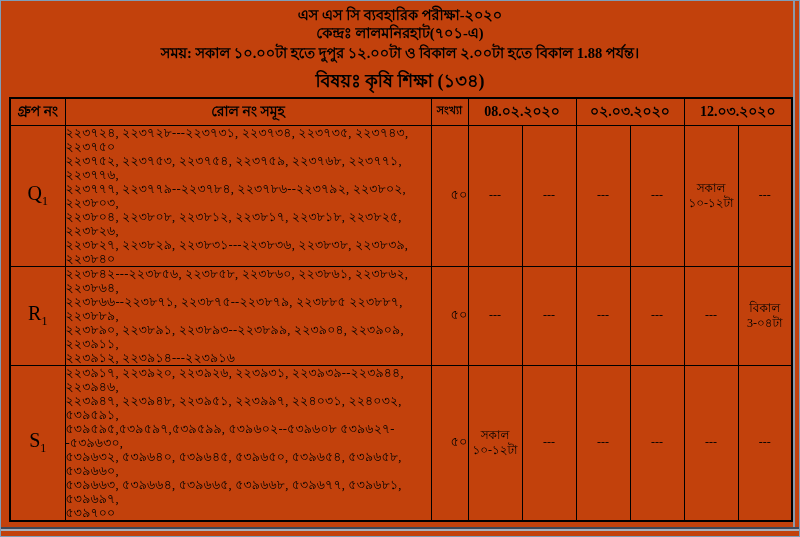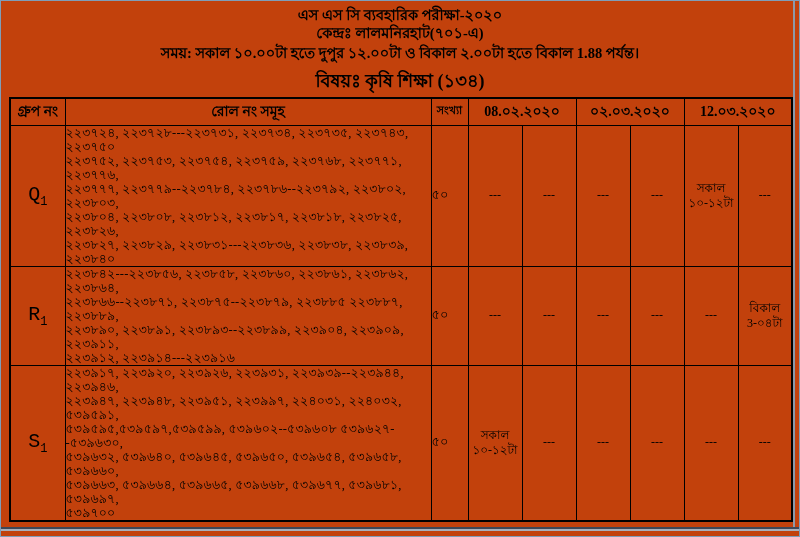--- a/index.html
+++ b/index.html
@@ -33,32 +33,32 @@
   table.sched td,table.sched th{
     border:1px solid #000;
     padding:0;
     overflow:hidden;
   }
   tr.hdr th{font-weight:bold;font-size:14px;height:26px;vertical-align:middle;text-align:center;}
   tr.hdr th.count-h{font-size:11px;}
 
   td.group-cell{
     text-align:center;vertical-align:middle;
-    font-size:20px;font-family:Liberation Mono, monospace;
+    font-size:20px;font-family:Liberation Serif, serif;
   }
   td.group-cell sub{font-size:12px;}
   td.rolls-cell{
     vertical-align:middle;
     font-size:12.5px;
     line-height:14px;
     padding:0 4px 0 11px;
     white-space:pre-line;
     letter-spacing:0.2px;
   }
-  td.count-cell{text-align:left;vertical-align:middle;font-size:13px;}
+  td.count-cell{text-align:right;vertical-align:middle;font-size:13px;}
   td.slot-cell{
     text-align:center;vertical-align:middle;
     font-size:12px;line-height:15px;white-space:pre-line;
   }
 </style>
 </head>
 <body>
 
 <div class="page">
 

